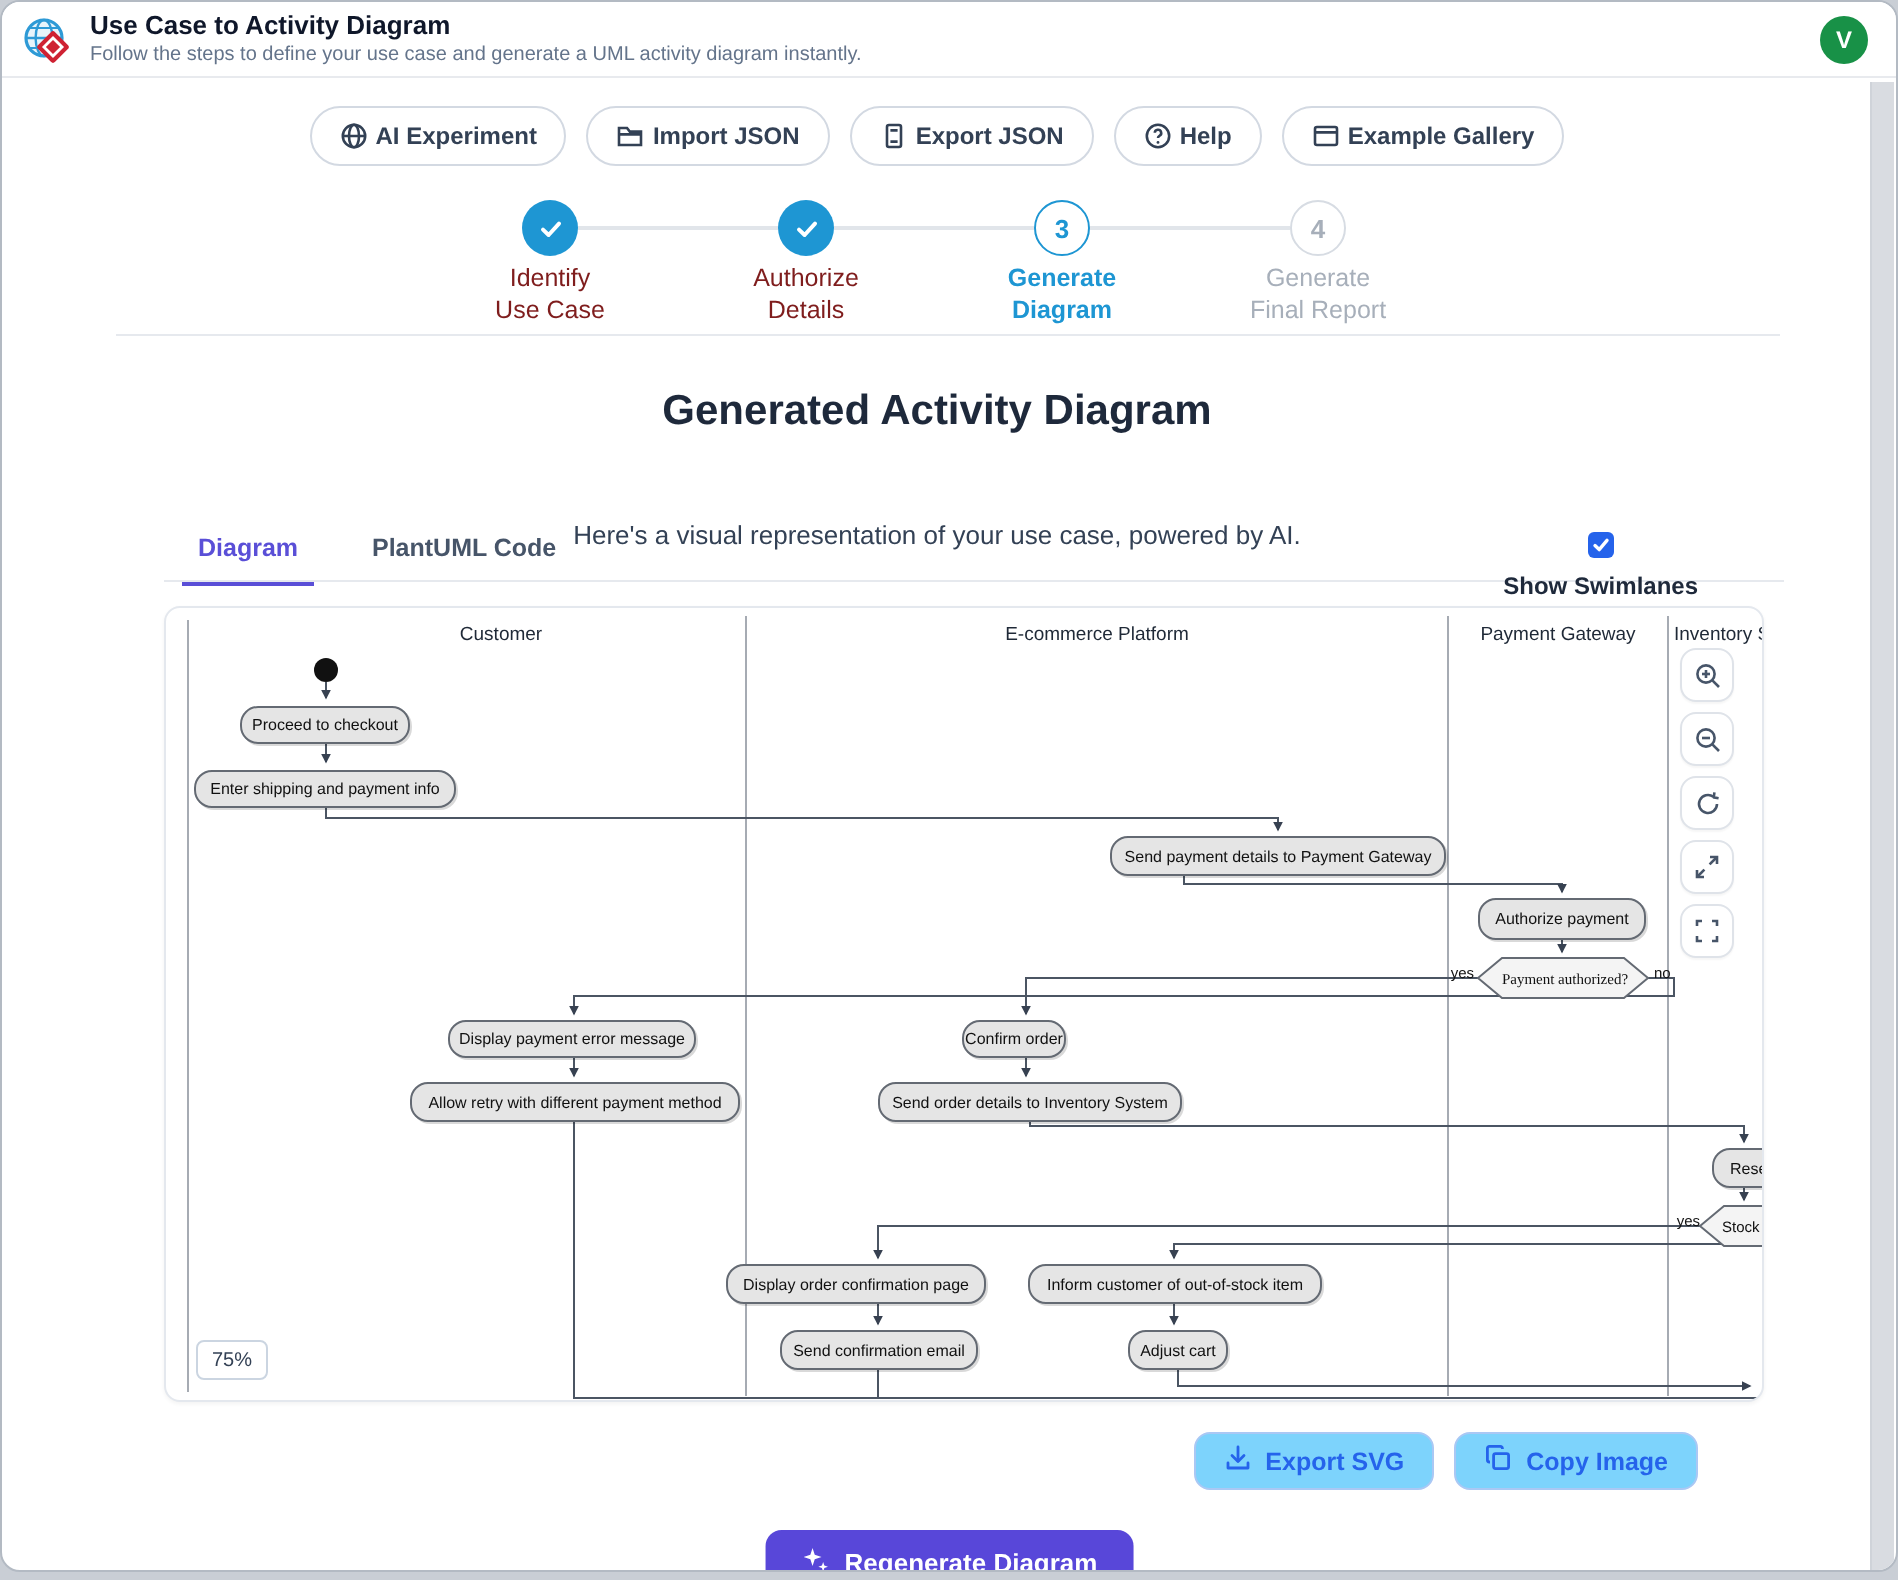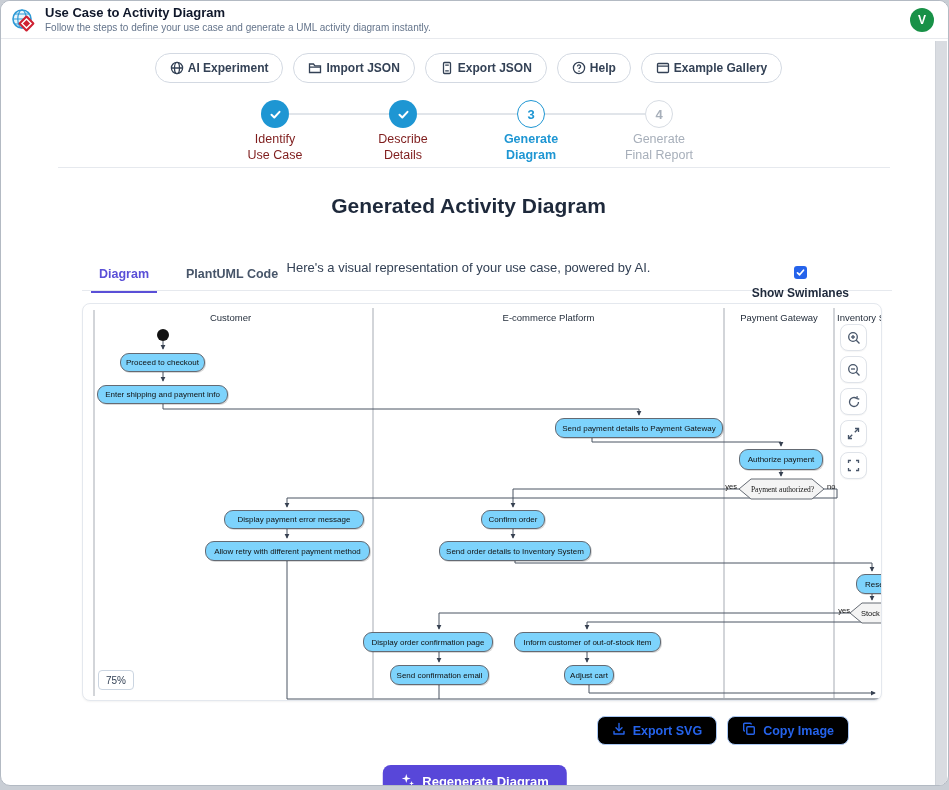--- a/index.html
+++ b/index.html
@@ -53,38 +53,38 @@
   .swim { position:absolute; right:43px; top:8px; display:flex; align-items:center; gap:7px;
     font-size:12px; font-weight:600; color:#1e293b; cursor:pointer;flex-direction:column; }
   .cbox { width:13px; height:13px; border-radius:3px; background:#2563eb;
     display:flex; align-items:center; justify-content:center; }
 
   
   .card { position:absolute; left:81px; top:302px; width:800px; height:398px; background:#fff;
     border:1px solid #e4e8ee; border-radius:8px; overflow:hidden; box-shadow:0 1px 2px rgba(0,0,0,.05); }
   .card svg.wires { position:absolute; left:0; top:0; }
   .lane-hdr { position:absolute; top:8px; font-size:9.5px; color:#1f2937; text-align:center; white-space:nowrap; }
-  .node { position:absolute; background:#7dd3fc; border:1px solid #646a73; border-radius:9px;
+  .node { position:absolute; background:#e5e5e5; border:1px solid #646a73; border-radius:9px;
     display:flex; align-items:center; justify-content:center; font-size:8px; color:#111;
     white-space:nowrap; box-shadow:1px 1px 0 rgba(0,0,0,.15); }
   .dec-label { position:absolute; font-size:7.5px; color:#111; white-space:nowrap; }
   .yn { position:absolute; font-size:7.5px; color:#111; }
   .zoom-badge { position:absolute; left:15px; top:366px; width:36px; height:20px; background:#fff;
     border:1px solid #cbd5e1; border-radius:4px; font-size:10px; color:#334155;
     display:flex; align-items:center; justify-content:center; }
 
   
   .zoomctl { position:absolute; left:839px; top:323px; display:flex; flex-direction:column; gap:5px; }
   .zbtn { width:27px; height:27px; background:#fff; border:1px solid #dfe3e9; border-radius:8px;
     display:flex; align-items:center; justify-content:center; cursor:pointer;
     box-shadow:0 1px 1px rgba(0,0,0,.04); }
 
   
   .actions { position:absolute; top:715px; right:99px; display:flex; gap:10px; }
-  .abtn { height:29px; display:flex; align-items:center; gap:7px; padding:0 14px; background:#000000;
+  .abtn { height:29px; display:flex; align-items:center; gap:7px; padding:0 14px; background:#7dd3fc;
     border:1px solid #aac8f4; border-radius:8px; font-size:12.5px; font-weight:600; color:#2563eb; cursor:pointer; }
   .regen { position:absolute; top:764px; left:50%; transform:translateX(-50%); height:32px;
     display:flex; align-items:center; gap:8px; padding:0 18px; background:#5847d9; border:none;
     border-radius:8px; font-size:13px; font-weight:bold; color:#fff;
     font-family:"Liberation Sans", sans-serif; cursor:pointer; }
 
   .scroll-strip { position:absolute; right:1px; top:40px; bottom:0; width:12px;
     background:#d9dce1; border-left:1px solid #cfd3d9; }
 </style>
 </head>
@@ -177,21 +177,21 @@
   </div>
   <div class="step-circle sc-upcoming" style="left:644px;">
     <span>4</span>
   </div>
 
   <div class="step-label" style="left:209px;">
     <div>Identify</div>
       <div>Use Case</div>
   </div>
   <div class="step-label" style="left:337px;">
-    <div>Describe</div>
+    <div>Authorize</div>
       <div>Details</div>
   </div>
   <div class="step-label sl-active" style="left:465px;">
     <div>Generate</div>
       <div>Diagram</div>
   </div>
   <div class="step-label sl-upcoming" style="left:593px;">
     <div>Generate</div>
       <div>Final Report</div>
   </div>
@@ -251,31 +251,31 @@
         <path d="M356,381 V395"></path>
         <path d="M506,381 V389 H792" marker-end="url(#arr)"></path>
       </g>
 
       <g fill="#f4f4f4" stroke="#646a73" stroke-width="1">
         <polygon points="656,185 668,175 729,175 741,185 729,195 668,195"></polygon>
         <polygon points="767,309 779,299 851,299 863,309 851,319 779,319"></polygon>
       </g>
     </svg>
 
-    <div class="lane-hdr" style="left:8px; width:279px;">Customer</div>
+    <div class="lane-hdr" style="left:28px; width:279px;">Customer</div>
     <div class="lane-hdr" style="left:290px; width:351px;">E-commerce Platform</div>
     <div class="lane-hdr" style="left:641px; width:110px;">Payment Gateway</div>
     <div class="lane-hdr" style="left:754px; text-align:left;">Inventory System</div>
 
     <div class="node" style="left:37px;  top:49px;  width:85px;  height:19px;">Proceed to checkout</div>
     <div class="node" style="left:14px;  top:81px;  width:131px; height:19px;">Enter shipping and payment info</div>
     <div class="node" style="left:472px; top:114px; width:168px; height:20px;">Send payment details to Payment Gateway</div>
     <div class="node" style="left:656px; top:145px; width:84px;  height:21px;">Authorize payment</div>
-    <div class="node" style="left:141px; top:206px; width:140px; height:19px;">Display payment error message</div>
-    <div class="node" style="left:398px; top:206px; width:64px;  height:19px;">Confirm order</div>
+    <div class="node" style="left:141px; top:206px; width:124px; height:19px;">Display payment error message</div>
+    <div class="node" style="left:398px; top:206px; width:52px;  height:19px;">Confirm order</div>
     <div class="node" style="left:122px; top:237px; width:165px; height:20px;">Allow retry with different payment method</div>
     <div class="node" style="left:356px; top:237px; width:152px; height:20px;">Send order details to Inventory System</div>
     <div class="node" style="left:773px; top:270px; width:96px;  height:20px; justify-content:flex-start; padding-left:8px;">Reserve stock</div>
     <div class="node" style="left:280px; top:328px; width:130px; height:20px;">Display order confirmation page</div>
     <div class="node" style="left:431px; top:328px; width:147px; height:20px;">Inform customer of out-of-stock item</div>
     <div class="node" style="left:307px; top:361px; width:99px;  height:20px;">Send confirmation email</div>
     <div class="node" style="left:481px; top:361px; width:50px;  height:20px;">Adjust cart</div>
 
     <div class="dec-label" style="left:662px; top:181px; width:75px; text-align:center;font-family:Liberation Serif, serif;">Payment authorized?</div>
     <div class="dec-label" style="left:778px; top:305px;">Stock available?</div>

